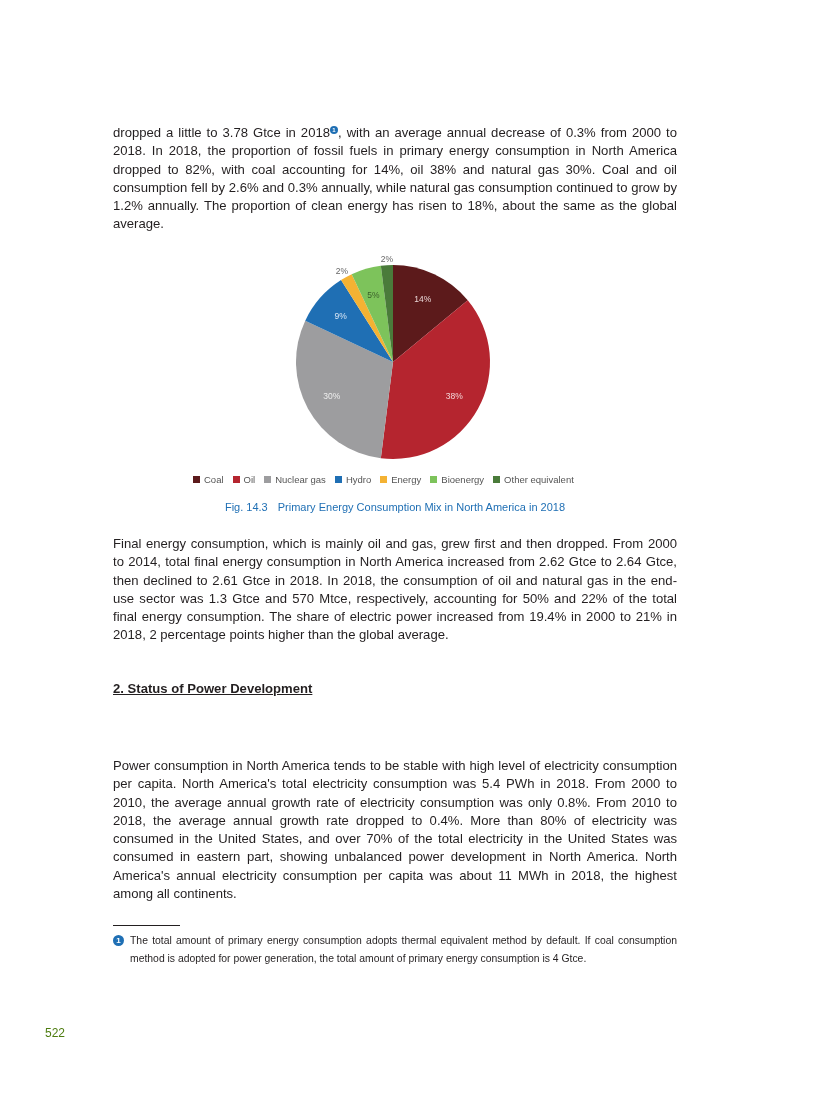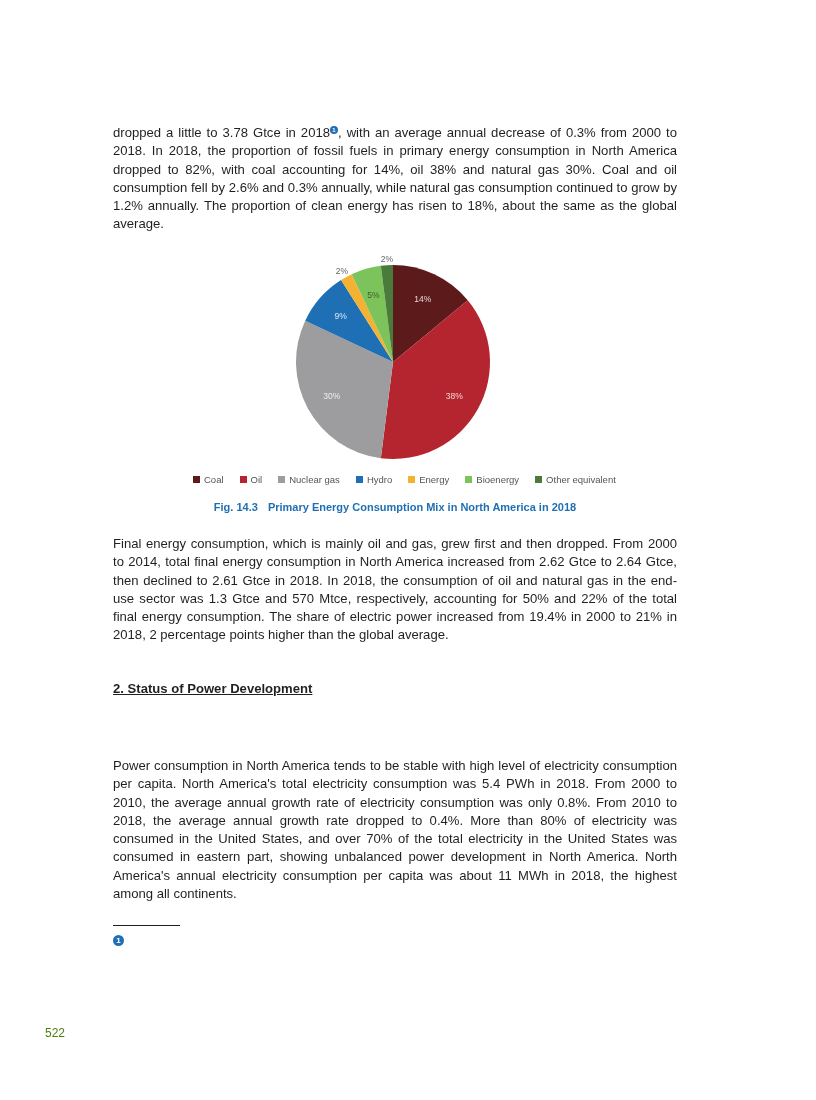--- a/index.html
+++ b/index.html
@@ -8,25 +8,25 @@
     .para { position: absolute; left: 113px; width: 564px; font-size: 13.1px; line-height: 18.3px;
       text-align: justify; margin: 0; }
     .para b { font-weight: normal; }
     .fn-sup { display: inline-block; width: 8px; height: 8px; border-radius: 50%; background: #1f6fb4;
       color: #fff; font-size: 6px; line-height: 8px; text-align: center; vertical-align: super; font-weight: bold; }
     #p1 { top: 124px; }
     #p2 { top: 535px; }
     #heading { position: absolute; left: 113px; top: 681px; font-size: 13.1px; font-weight: bold; margin: 0; text-decoration: underline; }
     #p3 { top: 757px; }
     #chart { position: absolute; left: 0; top: 0; }
-    .legend { position: absolute; top: 474px; left: 193px; font-size: 9.5px; color: #555; display: flex; gap: 7px; white-space: nowrap; }
+    .legend { position: absolute; top: 474px; left: 193px; font-size: 9.5px; color: #555; display: flex; gap: 0; white-space: nowrap; }
     .legend-item { display: flex; align-items: center; margin-right: 9px; }
     .swatch { width: 7px; height: 7px; margin-right: 4px; display: inline-block; }
     #caption { position: absolute; top: 501px; left: 0; width: 790px; text-align: center; font-size: 11px;
-      font-weight: bold; color: #1f6fb4; }
+      font-weight: normal; color: #1f6fb4; }
     #caption .num { margin-right: 10px; }
     #fn-rule { position: absolute; left: 113px; top: 925px; width: 67px; border-top: 1px solid #231f20; }
     #footnote { position: absolute; left: 113px; top: 932px; width: 564px; font-size: 10.4px; line-height: 17.8px;
       text-align: justify; padding-left: 17px; box-sizing: border-box; margin: 0; }
     #footnote .fn-mark { position: absolute; left: 0; top: 3px; width: 11px; height: 11px; border-radius: 50%;
       background: #1f6fb4; color: #fff; font-size: 8px; line-height: 11px; text-align: center; font-weight: bold; }
     #page-number { position: absolute; left: 45px; top: 1026px; font-size: 12px; color: #4d7c0f; }
     .slice-label { font-family: "Liberation Sans", sans-serif; font-size: 8.5px; }
   </style>
 </head>
@@ -88,15 +88,15 @@
 
 <div id="caption"><span class="num">Fig. 14.3</span><span>Primary Energy Consumption Mix in North America in 2018</span></div>
 
 <p id="p2" class="para"><b>Final energy consumption, which is mainly oil and gas, grew first and then dropped.</b><span> From 2000 to 2014, total final energy consumption in North America increased from 2.62 Gtce to 2.64 Gtce, then declined to 2.61 Gtce in 2018. In 2018, the consumption of oil and natural gas in the end-use sector was 1.3 Gtce and 570 Mtce, respectively, accounting for 50% and 22% of the total final energy consumption. The share of electric power increased from 19.4% in 2000 to 21% in 2018, 2 percentage points higher than the global average.</span></p>
 
 <h3 id="heading">2. Status of Power Development</h3>
 
 <p id="p3" class="para"><b>Power consumption in North America tends to be stable with high level of electricity consumption per capita.</b><span> North America's total electricity consumption was 5.4 PWh in 2018. From 2000 to 2010, the average annual growth rate of electricity consumption was only 0.8%. From 2010 to 2018, the average annual growth rate dropped to 0.4%. More than 80% of electricity was consumed in the United States, and over 70% of the total electricity in the United States was consumed in eastern part, showing unbalanced power development in North America. North America's annual electricity consumption per capita was about 11 MWh in 2018, the highest among all continents.</span></p>
 
 <div id="fn-rule"></div>
-<p id="footnote"><span class="fn-mark">1</span></p>
+<p id="footnote"><span class="fn-mark">1</span><span>The total amount of primary energy consumption adopts thermal equivalent method by default. If coal consumption method is adopted for power generation, the total amount of primary energy consumption is 4 Gtce.</span></p>
 
 <div id="page-number">522</div>
 
 </body></html>

